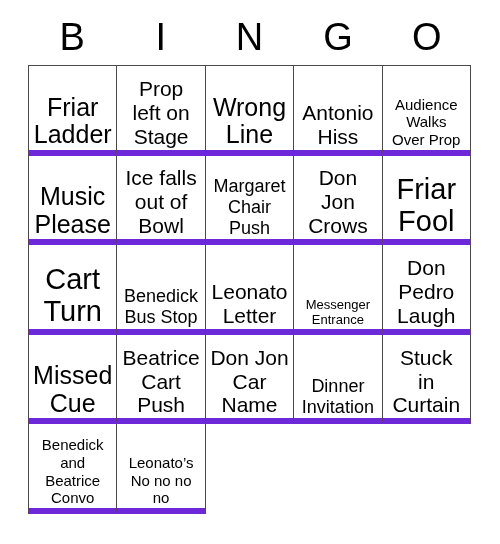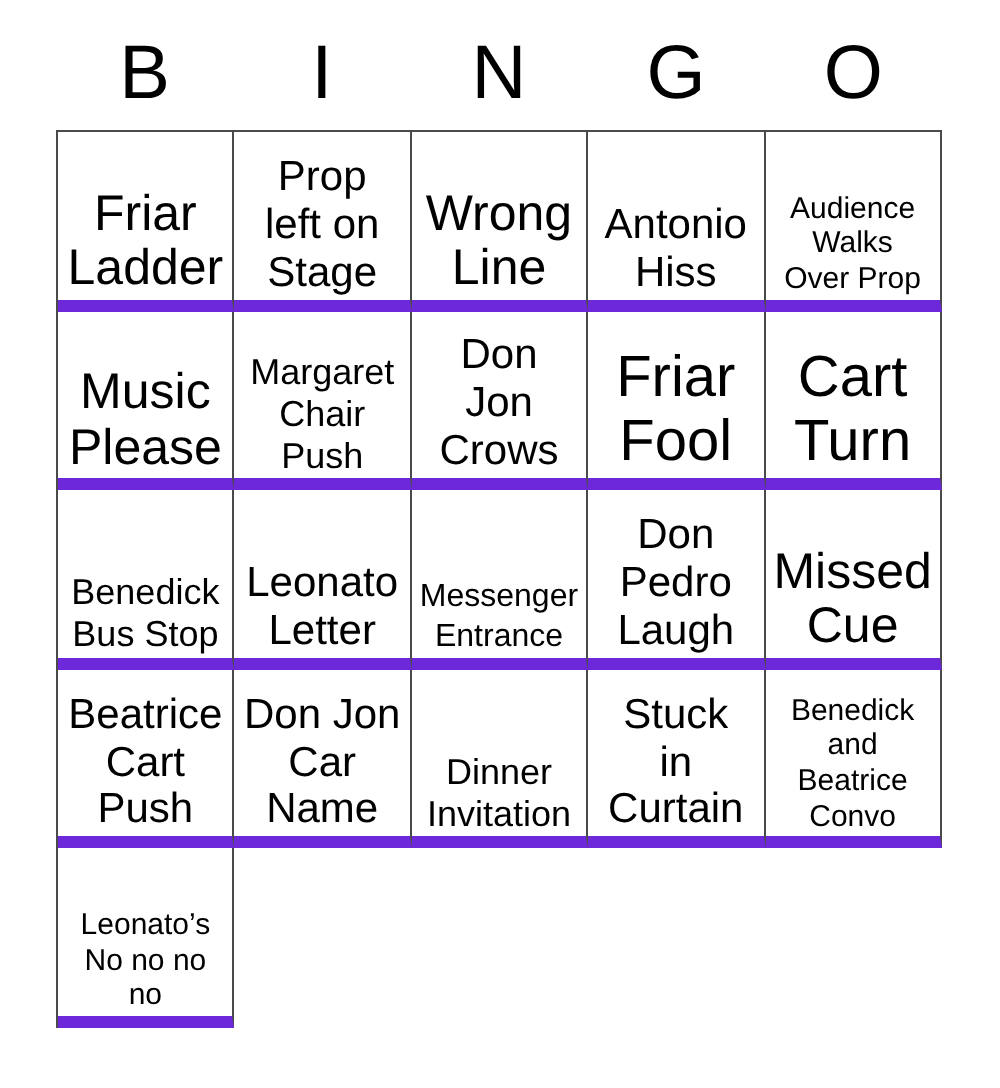--- a/index.html
+++ b/index.html
@@ -74,21 +74,21 @@
     word-wrap: break-word;
     white-space: pre-line;
     color: #000000;
   }
   
   .fs-xl  { font-size: 29px; line-height: 1.1; }
   .fs-lg  { font-size: 25px; line-height: 1.1; }
   .fs-md  { font-size: 21px; line-height: 1.14; }
   .fs-sm  { font-size: 18px; line-height: 1.15; }
   .fs-xs  { font-size: 15px; line-height: 1.18; }
-  .fs-xxs { font-size: 16px; line-height: 1.2; }
+  .fs-xxs { font-size: 13px; line-height: 1.2; }
 </style>
 </head>
 <body>
 
 <div id="card">
 
   <div id="header-row">
     <div class="header-letter">B</div>
     <div class="header-letter">I</div>
     <div class="header-letter">N</div>
@@ -117,20 +117,25 @@
       <div class="cell">
         <span class="cell-text fs-xs">Audience
 Walks
 Over Prop</span>
       </div>
       <div class="cell">
         <span class="cell-text fs-lg">Music
 Please</span>
       </div>
       <div class="cell">
+        <span class="cell-text fs-md">Ice falls
+out of
+Bowl</span>
+      </div>
+      <div class="cell">
         <span class="cell-text fs-sm">Margaret
 Chair
 Push</span>
       </div>
       <div class="cell">
         <span class="cell-text fs-md">Don
 Jon
 Crows</span>
       </div>
       <div class="cell">

